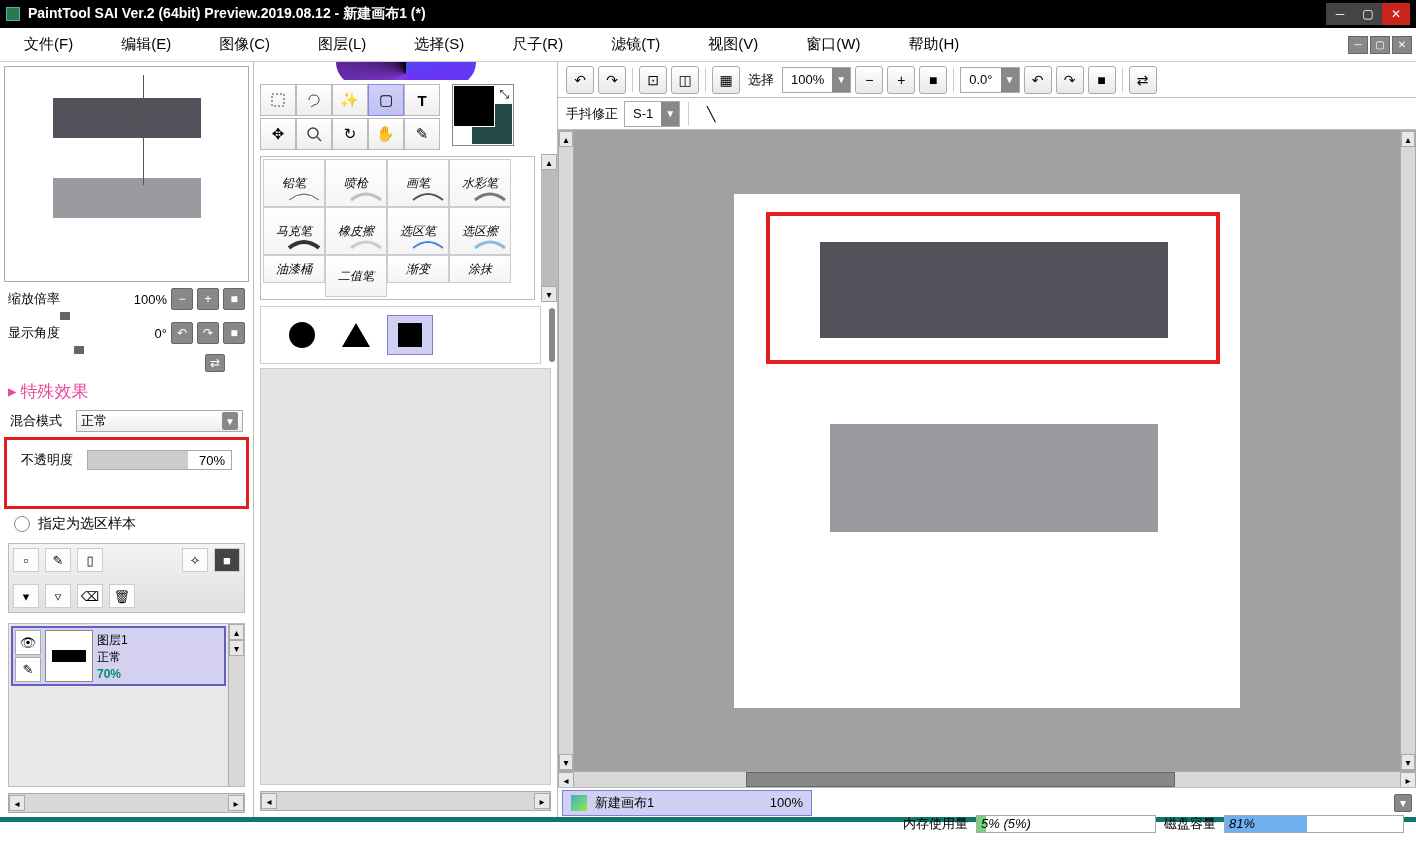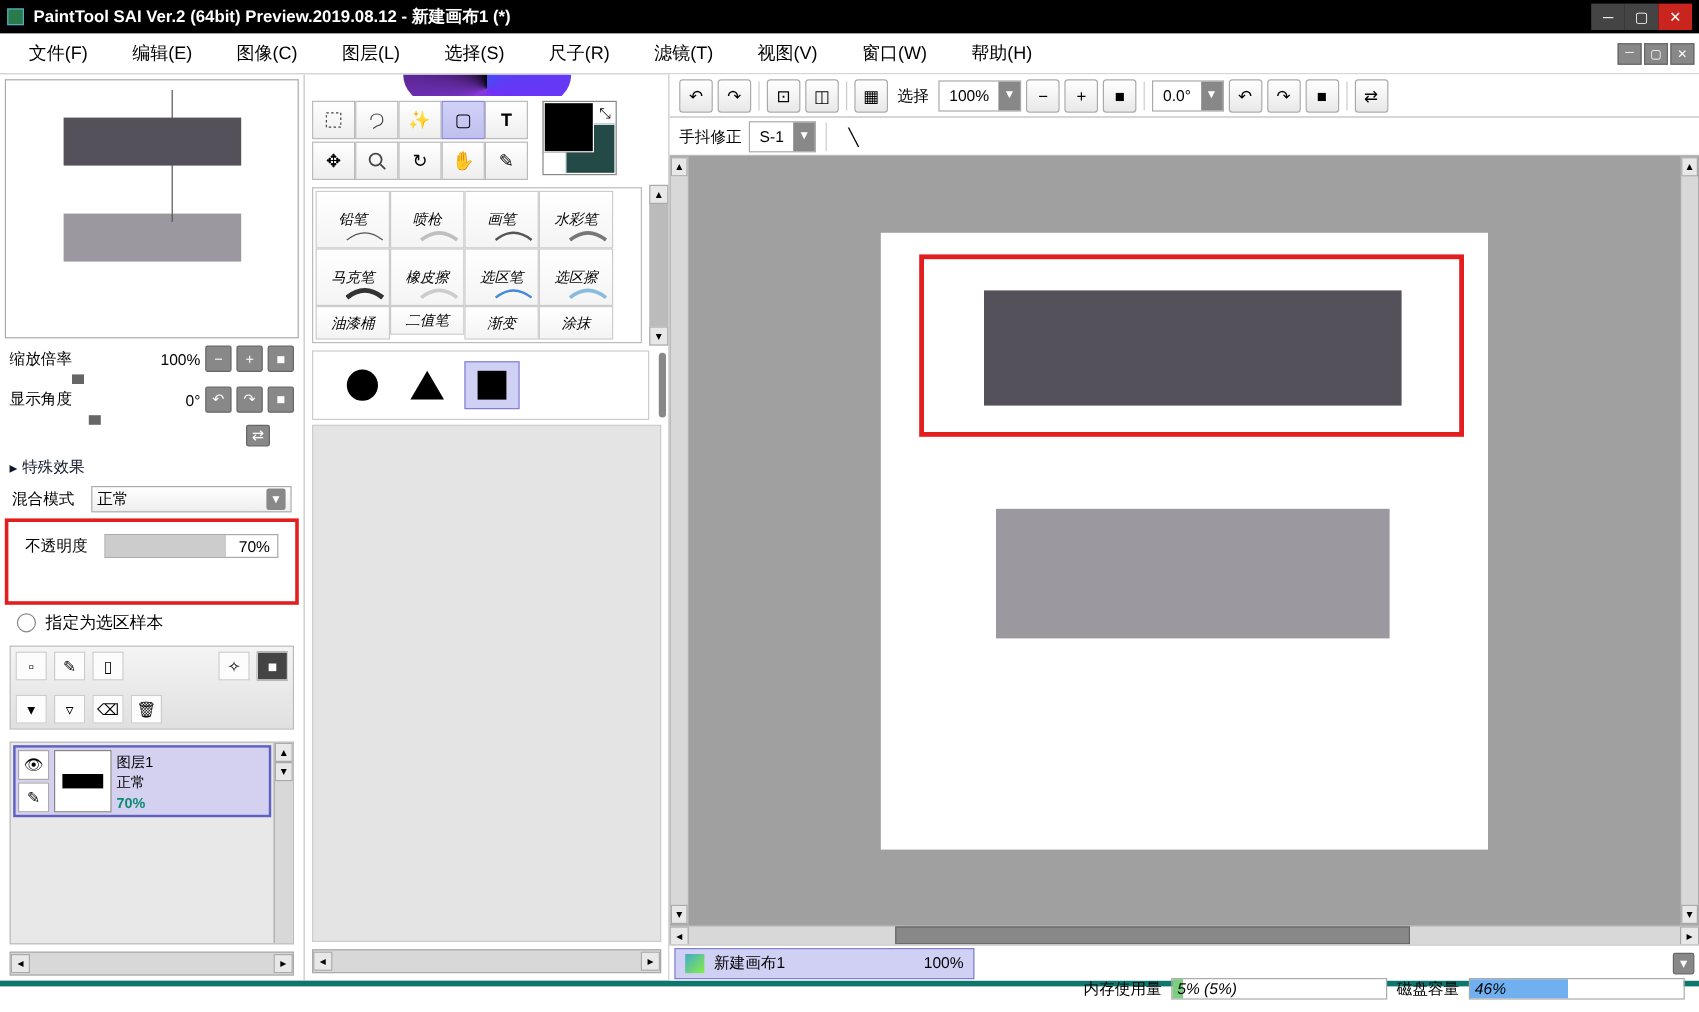--- a/index.html
+++ b/index.html
@@ -7,21 +7,21 @@
 
 
 .titlebar { background: #000; color: #fff; height: 28px; display: flex; align-items: center; padding: 0 6px; font-weight: bold; font-size: 14px; }
 .titlebar .app-icon { width: 14px; height: 14px; background: #2a7a4a; margin-right: 8px; border: 1px solid #5ac; }
 .titlebar .title { flex: 1; }
 .titlebar .win-btns { display: flex; gap: 0; }
 .titlebar .win-btn { width: 28px; height: 22px; background: #444; color: #fff; display: flex; align-items: center; justify-content: center; border: none; font-size: 12px; cursor: pointer; }
 .titlebar .win-btn.close { background: #c9241e; }
 
 
-.menubar { height: 34px; background: #fff; display: flex; align-items: center; padding: 0 8px; gap: 5px; border-bottom: 1px solid #ccc; position: relative; }
+.menubar { height: 34px; background: #fff; display: flex; align-items: center; padding: 0 8px; gap: 16px; border-bottom: 1px solid #ccc; position: relative; }
 .menubar .menu-item { padding: 6px 16px; cursor: pointer; font-size: 15px; }
 .menubar .doc-btns { position: absolute; right: 4px; display: flex; gap: 2px; }
 .menubar .doc-btn { width: 20px; height: 18px; background: #888; border: 1px solid #666; color: #fff; font-size: 10px; display:flex;align-items:center;justify-content:center;cursor:pointer;}
 
 
 .main { display: flex; height: calc(843px - 28px - 34px - 26px); }
 
 
 .left-panel { width: 254px; background: #fff; border-right: 1px solid #bbb; display: flex; flex-direction: column; }
 .navigator { height: 216px; border: 1px solid #aaa; margin: 4px; background: #fff; position: relative; display:flex;align-items:center;justify-content:center;}
@@ -30,21 +30,21 @@
 .nav-rect2 { width: 148px; height: 40px; background: #9b98a0; margin: 0 auto; margin-top: 40px; }
 .nav-line { position:absolute; left:138px; top:8px; width:1px; height:110px; background:#555;}
 
 .slider-row { display:flex; align-items:center; padding: 2px 8px; gap:4px; }
 .slider-label { width: 60px; font-size: 13px; }
 .slider-val { width: 44px; text-align:right; font-size:13px; margin-left:auto;}
 .small-btn { width: 22px; height: 22px; background: #888; border: 1px solid #666; color:#fff; display:flex;align-items:center;justify-content:center;font-size:12px;cursor:pointer;border-radius:2px;}
 .slider-track{position:relative;height:8px;}
 .slider-handle{position:absolute;width:10px;height:8px;background:#666;}
 
-.section-header { display:flex; align-items:center; padding: 4px 8px; color:#0f172a; font-size:13px; margin-top: 4px;}
+.section-header { display:flex; align-items:center; padding: 4px 8px; color:#ec4899; font-size:17px; margin-top: 4px;}
 .section-header::before{content:"▸"; margin-right:4px;}
 
 .prop-row { display:flex; align-items:center; padding: 3px 10px; gap:6px;}
 .prop-label { width: 60px; }
 .prop-select { flex:1; height:22px; border:1px solid #aaa; background: linear-gradient(#fff,#eee); padding: 0 4px; display:flex;align-items:center;justify-content:space-between;}
 .prop-select .arrow{width:16px;height:18px;background:#888;color:#fff;display:flex;align-items:center;justify-content:center;font-size:10px;border-radius:2px;}
 
 .opacity-row { display:flex; align-items:center; padding: 6px 10px; gap:6px;}
 .opacity-bar { flex:1; height:20px; border:1px solid #aaa; background:linear-gradient(to right,#ccc 0%,#ccc 70%,#fff 70%,#fff 100%); display:flex;align-items:center;justify-content:flex-end;padding-right:6px;}
 
@@ -369,21 +369,21 @@
             </div>
           <div class="brush-cell">
               <span>选区擦</span>
               <svg class="stroke" viewBox="0 0 32 12">
                 <path d="M1,10 Q16,-2 31,10" stroke="#8bd" stroke-width="3" fill="none"></path>
               </svg>
             </div>
           <div class="brush-cell" style="height:28px">
               <span>油漆桶</span>
             </div>
-          <div class="brush-cell" style="height:24px">
+          <div class="brush-cell" style="height:42px">
               <span>二值笔</span>
             </div>
           <div class="brush-cell" style="height:28px">
               <span>渐变</span>
             </div>
           <div class="brush-cell" style="height:28px">
               <span>涂抹</span>
             </div>
         </div>
       </div>
@@ -498,15 +498,15 @@
 
 </div>
 
 <div class="statusbar">
   <span>内存使用量</span>
   <span class="status-bar-fill">
       <span class="status-text">5% (5%)</span>
     </span>
   <span>磁盘容量</span>
   <span class="status-bar-fill d">
-      <span class="status-text">46%</span>
+      <span class="status-text">81%</span>
     </span>
 </div>
 
 </body></html>

